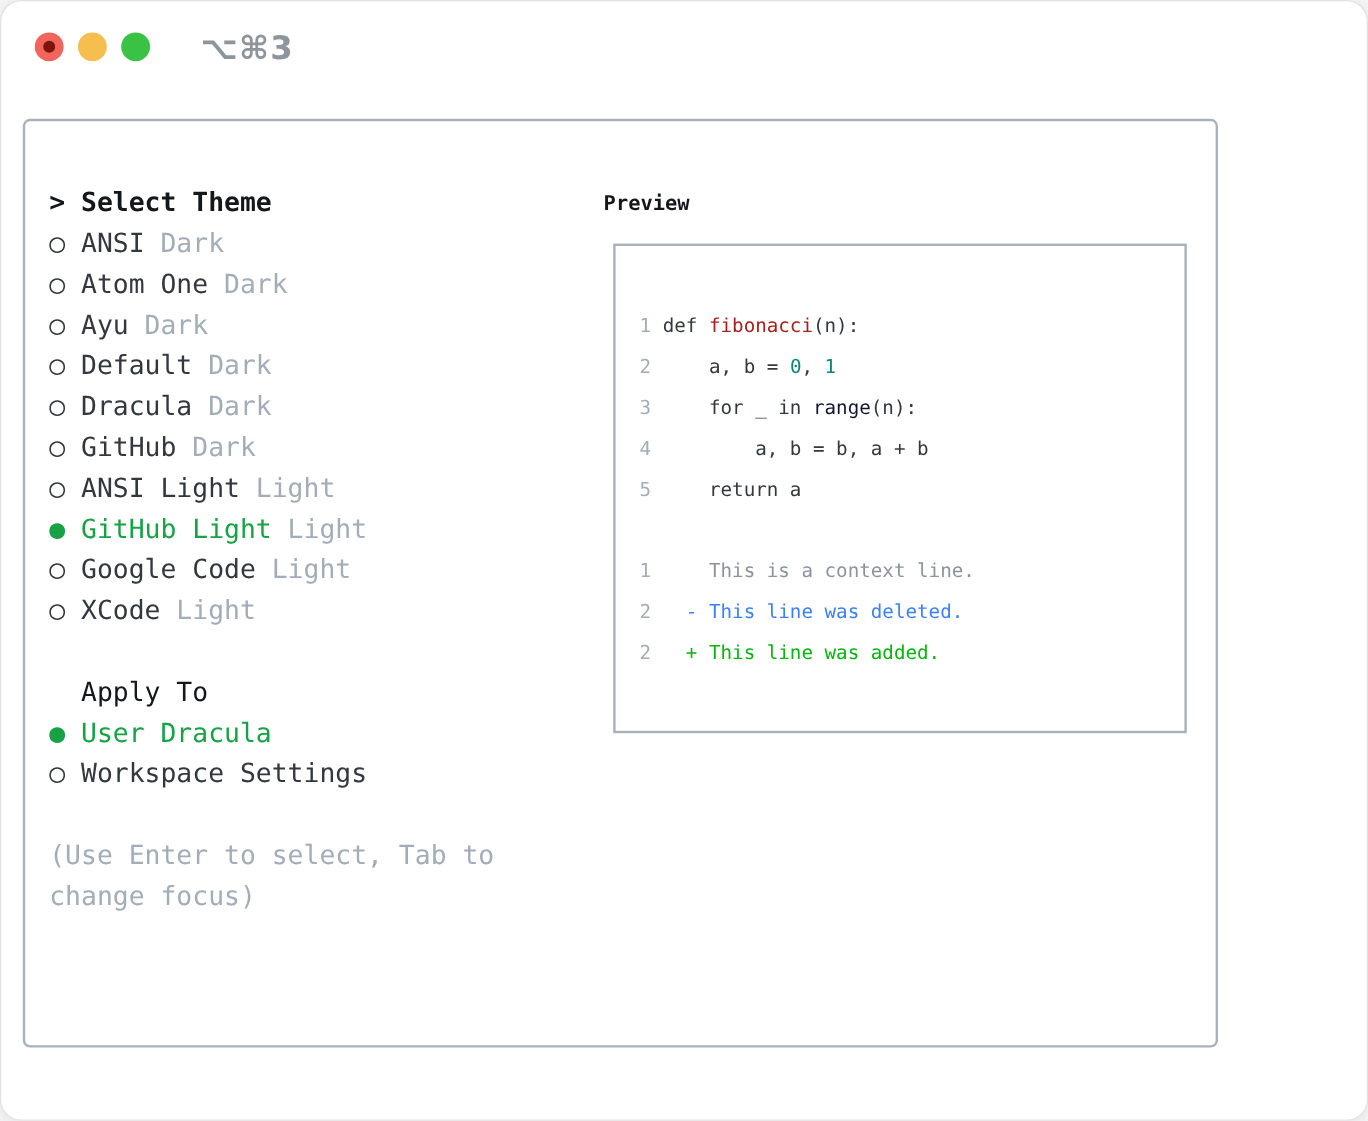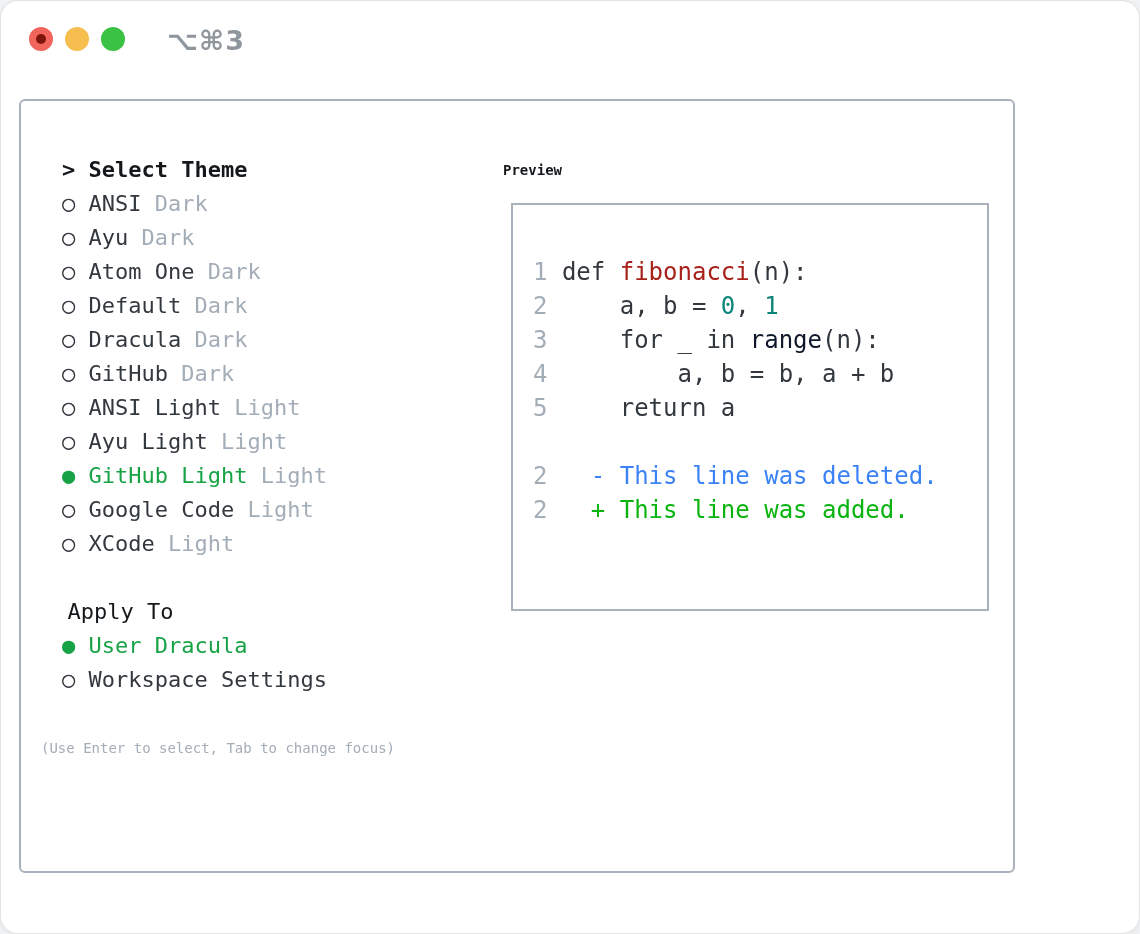--- a/index.html
+++ b/index.html
@@ -23,40 +23,40 @@
     position: absolute; left: 166px; top: 24px; font-size: 27px; font-weight: bold;
     color: #8e959c; letter-spacing: 1px;
     font-family: "DejaVu Sans", "Liberation Sans", sans-serif;
   }
   
   .panel {
     position: absolute; left: 18px; top: 98px; width: 996px; height: 774px;
     border: 2px solid #a9b2bc; border-radius: 6px; box-sizing: border-box; background: #fff;
   }
   .col-left { position: absolute; left: 20px; top: 52px; width: 430px; }
-  .row { height: 34px; line-height: 34px; font-size: 22px; color: #32383e; white-space: pre; margin-left: 21px; }
+  .row { height: 34px; line-height: 34px; font-size: 22px; color: #32383e; white-space: pre; }
   .spacer { height: 34px; }
   .bullet { display: inline-block; width: 2ch; color: #32383e; }
   .prompt { display: inline-block; width: 2ch; color: #15181b; font-weight: bold; }
   .list-title { font-weight: bold; color: #15181b; }
   .variant { color: #a3adb8; margin-left: 1ch; }
   .sel .bullet, .sel .tname, .sel .label { color: #17a345; }
   .apply-title { margin-left: 2ch; color: #15181b; }
-  .hint { margin-top: 0; font-size: 14px; line-height: 34px; color: #a3adb8; white-space: normal; width: 420px; }
+  .hint { margin-top: 0; font-size: 22px; line-height: 34px; color: #a3adb8; white-space: normal; width: 420px; }
   
   .preview-title {
     position: absolute; left: 482px; top: 52px; height: 34px; line-height: 34px;
-    font-size: 14px; font-weight: bold; color: #15181b;
+    font-size: 17px; font-weight: bold; color: #15181b;
   }
   .preview-box {
     position: absolute; left: 490px; top: 102px; width: 478px; height: 408px;
     border: 2px solid #a9b2bc; box-sizing: border-box; background: #fff;
     padding: 50px 0 0 20px; overflow: hidden;
   }
-  .cl { height: 34px; line-height: 34px; font-size: 24px; white-space: pre; }
+  .cl { height: 34px; line-height: 34px; font-size: 16px; white-space: pre; }
   .num     { color: #a3adb8; }
   .plain   { color: #32383e; }
   .func    { color: #a8201a; }
   .numlit  { color: #0c847a; }
   .builtin { color: #0f172a; }
   .ctx     { color: #8b939c; }
   .del     { color: #3b82f6; }
   .add     { color: #09b40e; }
 </style>
 </head>
@@ -74,33 +74,32 @@
   </div>
 
   <div class="panel">
 
     <div class="col-left">
 
       <div class="row"><span class="prompt">&gt;</span><span class="list-title">Select Theme</span></div>
 
       <div class="row"><span class="bullet">○</span><span class="tname">ANSI</span><span class="variant">Dark</span></div>
 
+      <div class="row"><span class="bullet">○</span><span class="tname">Atom One</span><span class="variant">Dark</span></div>
+
       <div class="row"><span class="bullet">○</span><span class="tname">Ayu</span><span class="variant">Dark</span></div>
-
-      <div class="row"><span class="bullet">○</span><span class="tname">Atom One</span><span class="variant">Dark</span></div>
 
       <div class="row"><span class="bullet">○</span><span class="tname">Default</span><span class="variant">Dark</span></div>
 
       <div class="row"><span class="bullet">○</span><span class="tname">Dracula</span><span class="variant">Dark</span></div>
 
       <div class="row"><span class="bullet">○</span><span class="tname">GitHub</span><span class="variant">Dark</span></div>
 
       <div class="row"><span class="bullet">○</span><span class="tname">ANSI Light</span><span class="variant">Light</span></div>
 
-      <div class="row"><span class="bullet">○</span><span class="tname">Ayu Light</span><span class="variant">Light</span></div>
 
 
       <div class="row sel"><span class="bullet">●</span><span class="tname">GitHub Light</span><span class="variant">Light</span></div>
 
       <div class="row"><span class="bullet">○</span><span class="tname">Google Code</span><span class="variant">Light</span></div>
 
       <div class="row"><span class="bullet">○</span><span class="tname">XCode</span><span class="variant">Light</span></div>
 
       <div class="spacer"></div>
 
@@ -123,20 +122,21 @@
       <div class="cl"><span class="num">2 </span><span class="plain">    a, b = </span><span class="numlit">0</span><span class="plain">, </span><span class="numlit">1</span></div>
 
       <div class="cl"><span class="num">3 </span><span class="plain">    for _ in </span><span class="builtin">range</span><span class="plain">(n):</span></div>
 
       <div class="cl"><span class="num">4 </span><span class="plain">        a, b = b, a + b</span></div>
 
       <div class="cl"><span class="num">5 </span><span class="plain">    return a</span></div>
 
       <div class="spacer"></div>
 
+      <div class="cl"><span class="num">1 </span><span class="ctx">    This is a context line.</span></div>
 
       <div class="cl"><span class="num">2 </span><span class="del">  - This line was deleted.</span></div>
 
       <div class="cl"><span class="num">2 </span><span class="add">  + This line was added.</span></div>
     </div>
 
   </div>
 </div>
 
 </body></html>

